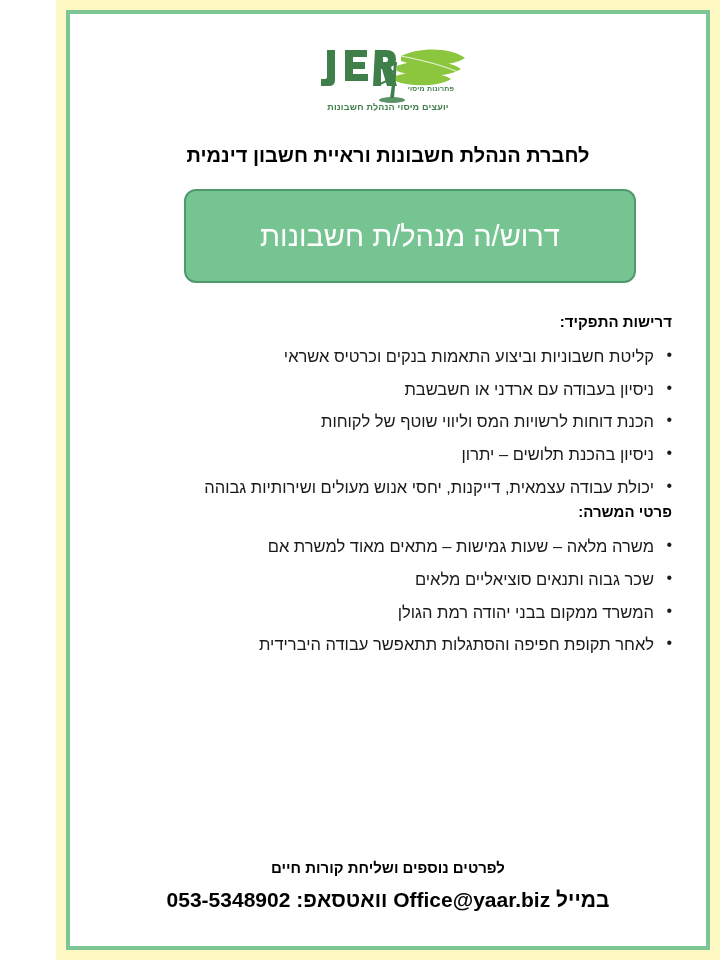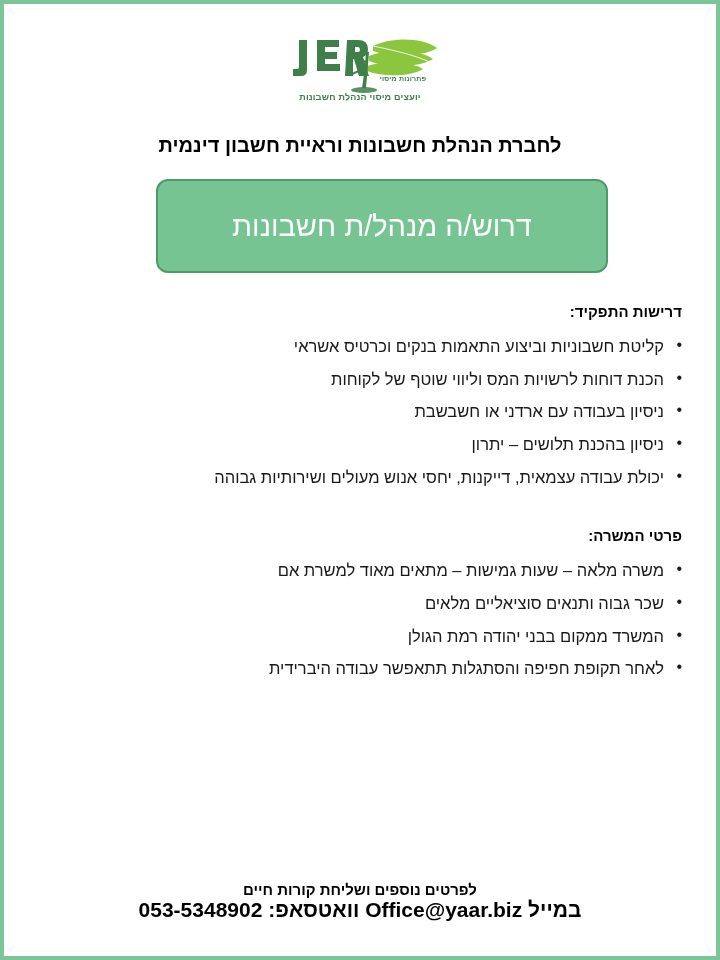--- a/index.html
+++ b/index.html
@@ -9,24 +9,25 @@
   }
   body {
     width: 720px;
     height: 960px;
     background: #ffffff;
     font-family: "Liberation Sans", sans-serif;
     overflow: hidden;
   }
   .page {
     position: relative;
-    width: 720px;
+    width: 664px;
     height: 960px;
     box-sizing: border-box;
-    background: #1d4ed8;
+    padding: 10px;
+    background: #fef9c3;
   }
   .frame {
     position: relative;
     box-sizing: border-box;
     width: 100%;
     height: 100%;
     border: 4px solid #7cc594;
     background: #ffffff;
     padding: 14px 34px 10px 34px;
     display: flex;
@@ -85,21 +86,21 @@
     text-align: center;
   }
 
   
   .content {
     width: 100%;
     direction: rtl;
     text-align: right;
     margin-top: 30px;
   }
-  .section + .section { margin-top: 34px; }
+  .section + .section { }
   .section-title {
     font-size: 15px;
     font-weight: bold;
     color: #000000;
     text-align: right;
     margin-bottom: 10px;
     padding-left: 2px;
   }
   ul.bullets {
     list-style: none;
@@ -133,20 +134,21 @@
     text-align: center;
     direction: rtl;
   }
   .footer-line1 {
     font-size: 15px;
     font-weight: bold;
     color: #000000;
     text-align: center;
   }
   .footer-line2 {
+    margin-top: 12px;
     font-size: 21px;
     font-weight: bold;
     color: #000000;
     direction: rtl;
     unicode-bidi: plaintext;
   }
 </style>
 </head>
 <body>
 
@@ -185,22 +187,22 @@
     <div class="title-box">
       <div class="title-box-text">דרוש/ה מנהל/ת חשבונות</div>
     </div>
 
     <div class="content">
 
       <div class="section">
         <div class="section-title">דרישות התפקיד:</div>
         <ul class="bullets">
           <li>קליטת חשבוניות וביצוע התאמות בנקים וכרטיס אשראי</li>
+          <li>ניסיון בעבודה עם ארדני או חשבשבת</li>
           <li>הכנת דוחות לרשויות המס וליווי שוטף של לקוחות</li>
-          <li>ניסיון בעבודה עם ארדני או חשבשבת</li>
           <li>ניסיון בהכנת תלושים – יתרון</li>
           <li>יכולת עבודה עצמאית, דייקנות, יחסי אנוש מעולים ושירותיות גבוהה</li>
         </ul>
       </div>
 
       <div class="section">
         <div class="section-title">פרטי המשרה:</div>
         <ul class="bullets">
           <li>משרה מלאה – שעות גמישות – מתאים מאוד למשרת אם</li>
           <li>שכר גבוה ותנאים סוציאליים מלאים</li>

